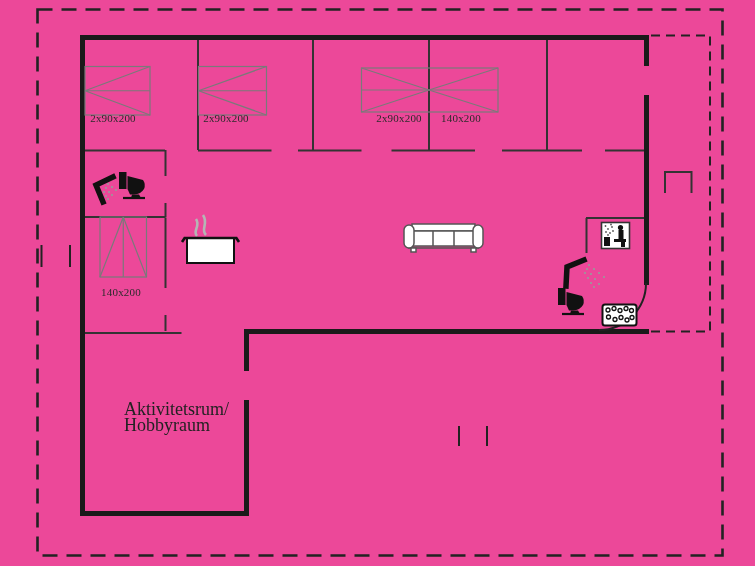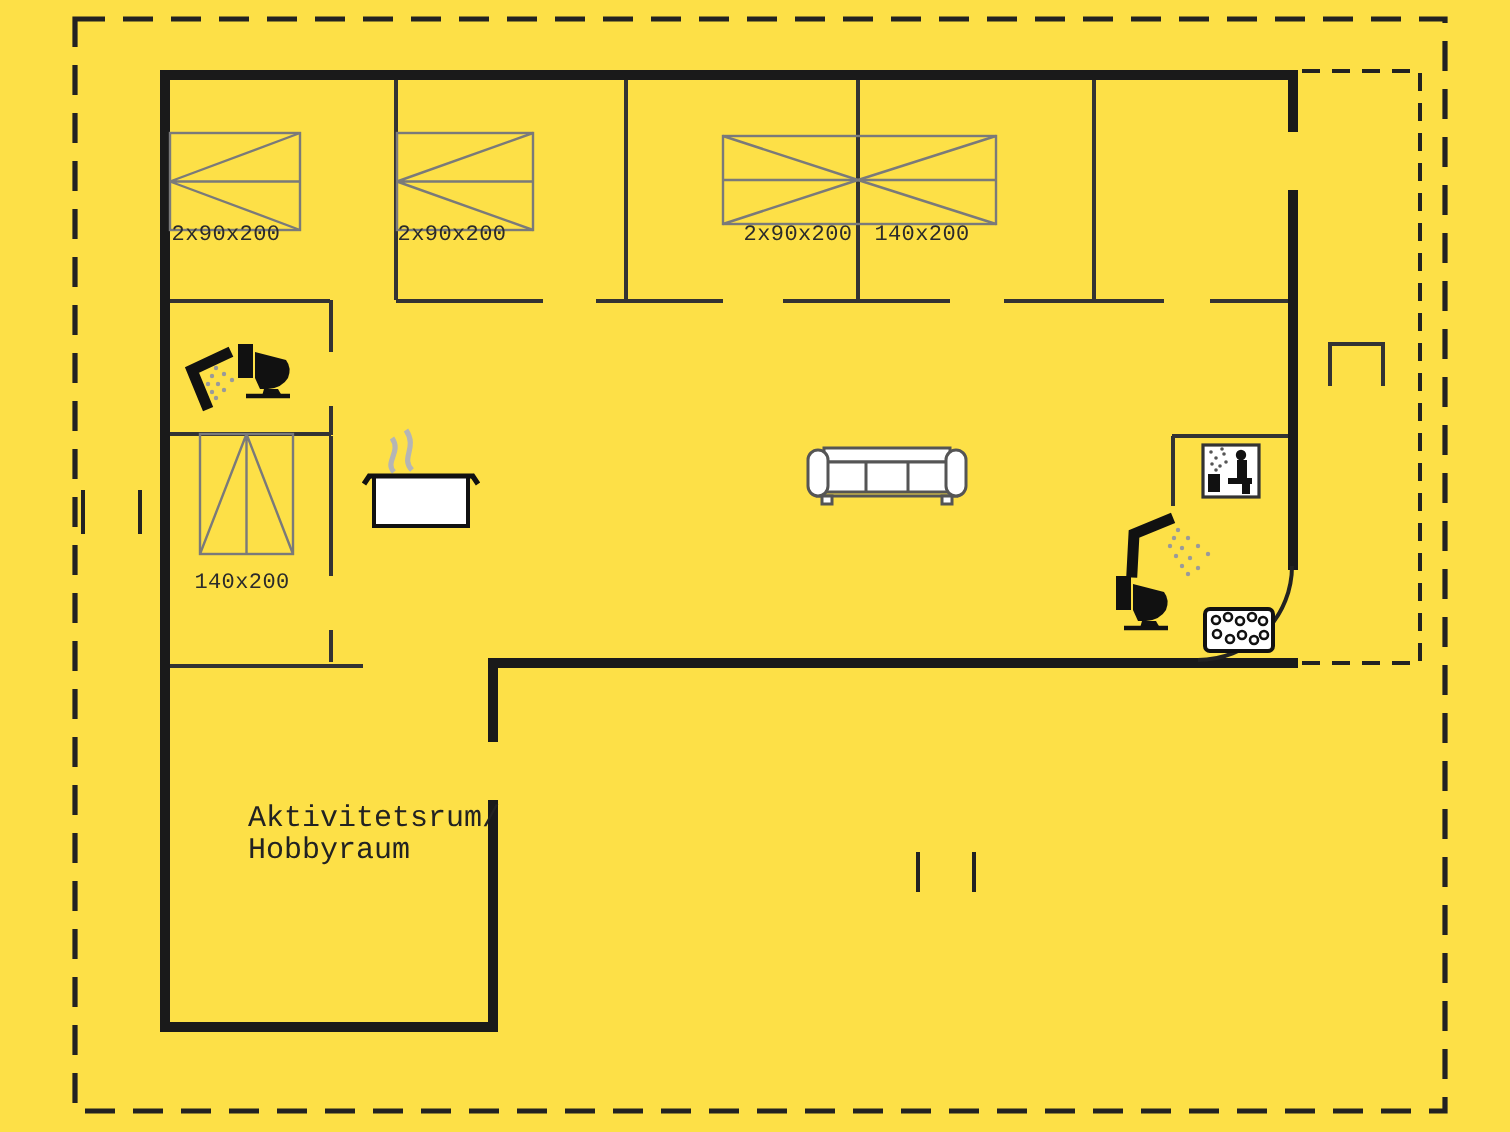--- a/index.html
+++ b/index.html
@@ -1,26 +1,26 @@
 <!DOCTYPE html>
 <html><head>
 <meta charset="utf-8">
 <style>
   html,body{margin:0;padding:0;background:#ffffff;}
   .stage{
-    position:relative;width:755px;height:566px;background:#fde047;overflow:hidden;
-    font-family:Liberation Mono, monospace;
+    position:relative;width:755px;height:566px;background:#ec4899;overflow:hidden;
+    font-family:Liberation Serif, serif;
   }
   .stage svg{position:absolute;left:0;top:0;}
   .lbl{
     position:absolute;font-size:11px;color:#2b2b2b;white-space:nowrap;
     transform:translateX(-50%);letter-spacing:0.2px;
   }
   .room-lbl{
-    position:absolute;font-size:15px;line-height:15.5px;color:#222;white-space:nowrap;
+    position:absolute;font-size:18px;line-height:15.5px;color:#222;white-space:nowrap;
   }
 </style>
 </head>
 <body>
 
 <div class="stage">
   <svg width="755" height="566" viewBox="0 0 755 566">
 
     <g>
       <rect x="37.5" y="9.5" width="685" height="546" fill="none" stroke="#222" stroke-width="2.6" stroke-dasharray="15 9"></rect>

